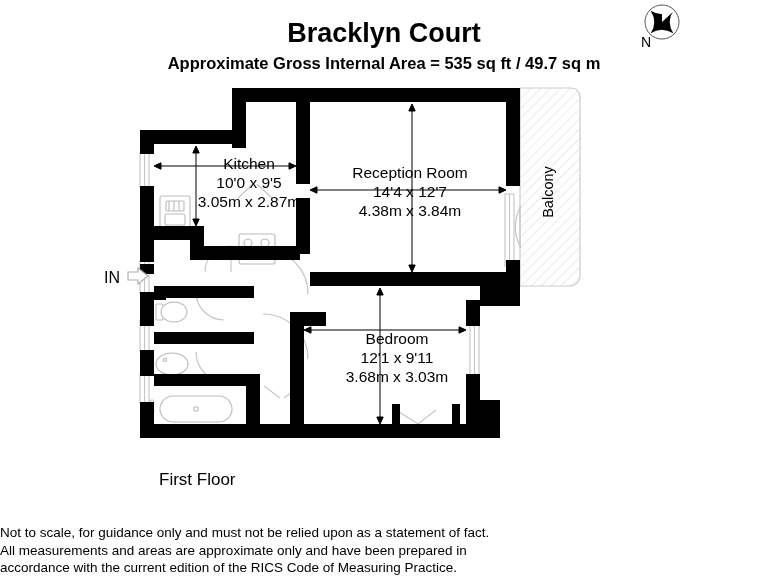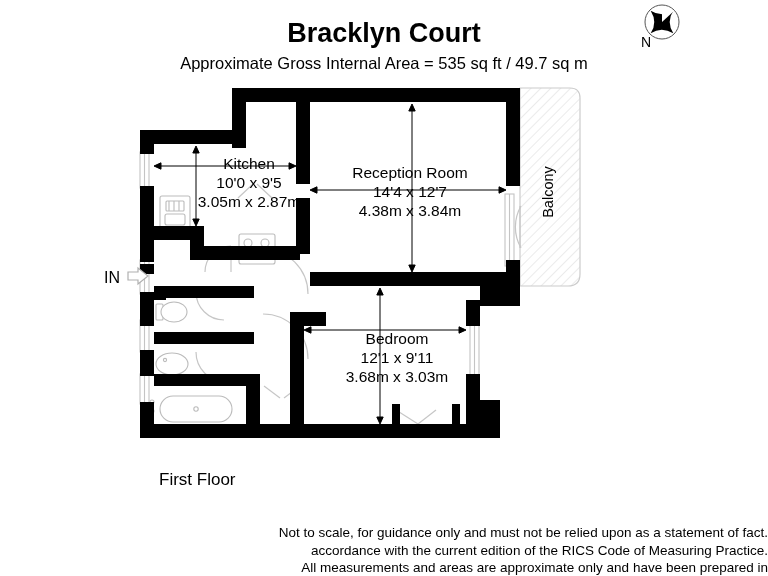--- a/index.html
+++ b/index.html
@@ -32,21 +32,21 @@
   }
   .plan-title {
     font-size: 27px;
     font-weight: bold;
     letter-spacing: 0px;
     margin: 2px 0 0 0;
     line-height: 30px;
   }
   .plan-subtitle {
     font-size: 16.5px;
-    font-weight: normal;
+    font-weight: bold;
     margin: 5px 0 0 0;
     line-height: 20px;
   }
 
   
   .compass-wrap {
     position: absolute;
     left: 634px;
     top: 2px;
     width: 56px;
@@ -101,21 +101,21 @@
     top: 470px;
     font-size: 17px;
     line-height: 20px;
     margin-left: 16px;
   }
   .disclaimer {
     position: absolute;
     left: 0;
     top: 524px;
     width: 768px;
-    text-align: right;
+    text-align: left;
     font-size: 13.5px;
     line-height: 17.5px;
   }
   .disclaimer div { white-space: nowrap; }
 </style>
 </head>
 <body>
 
 <div id="page">
 
@@ -335,17 +335,17 @@
         <path d="M 128,198 L 138,198 L 138,194 L 148,202 L 138,210 L 138,206 L 128,206 Z"></path>
       </g>
     </g>
 
   </svg>
 
   <div class="floor-label">First Floor</div>
 
   <div class="disclaimer">
     <div>Not to scale, for guidance only and must not be relied upon as a statement of fact.</div>
+    <div>All measurements and areas are approximate only and have been prepared in</div>
     <div>accordance with the current edition of the RICS Code of Measuring Practice.</div>
-    <div>All measurements and areas are approximate only and have been prepared in</div>
   </div>
 
 </div>
 
 </body></html>

